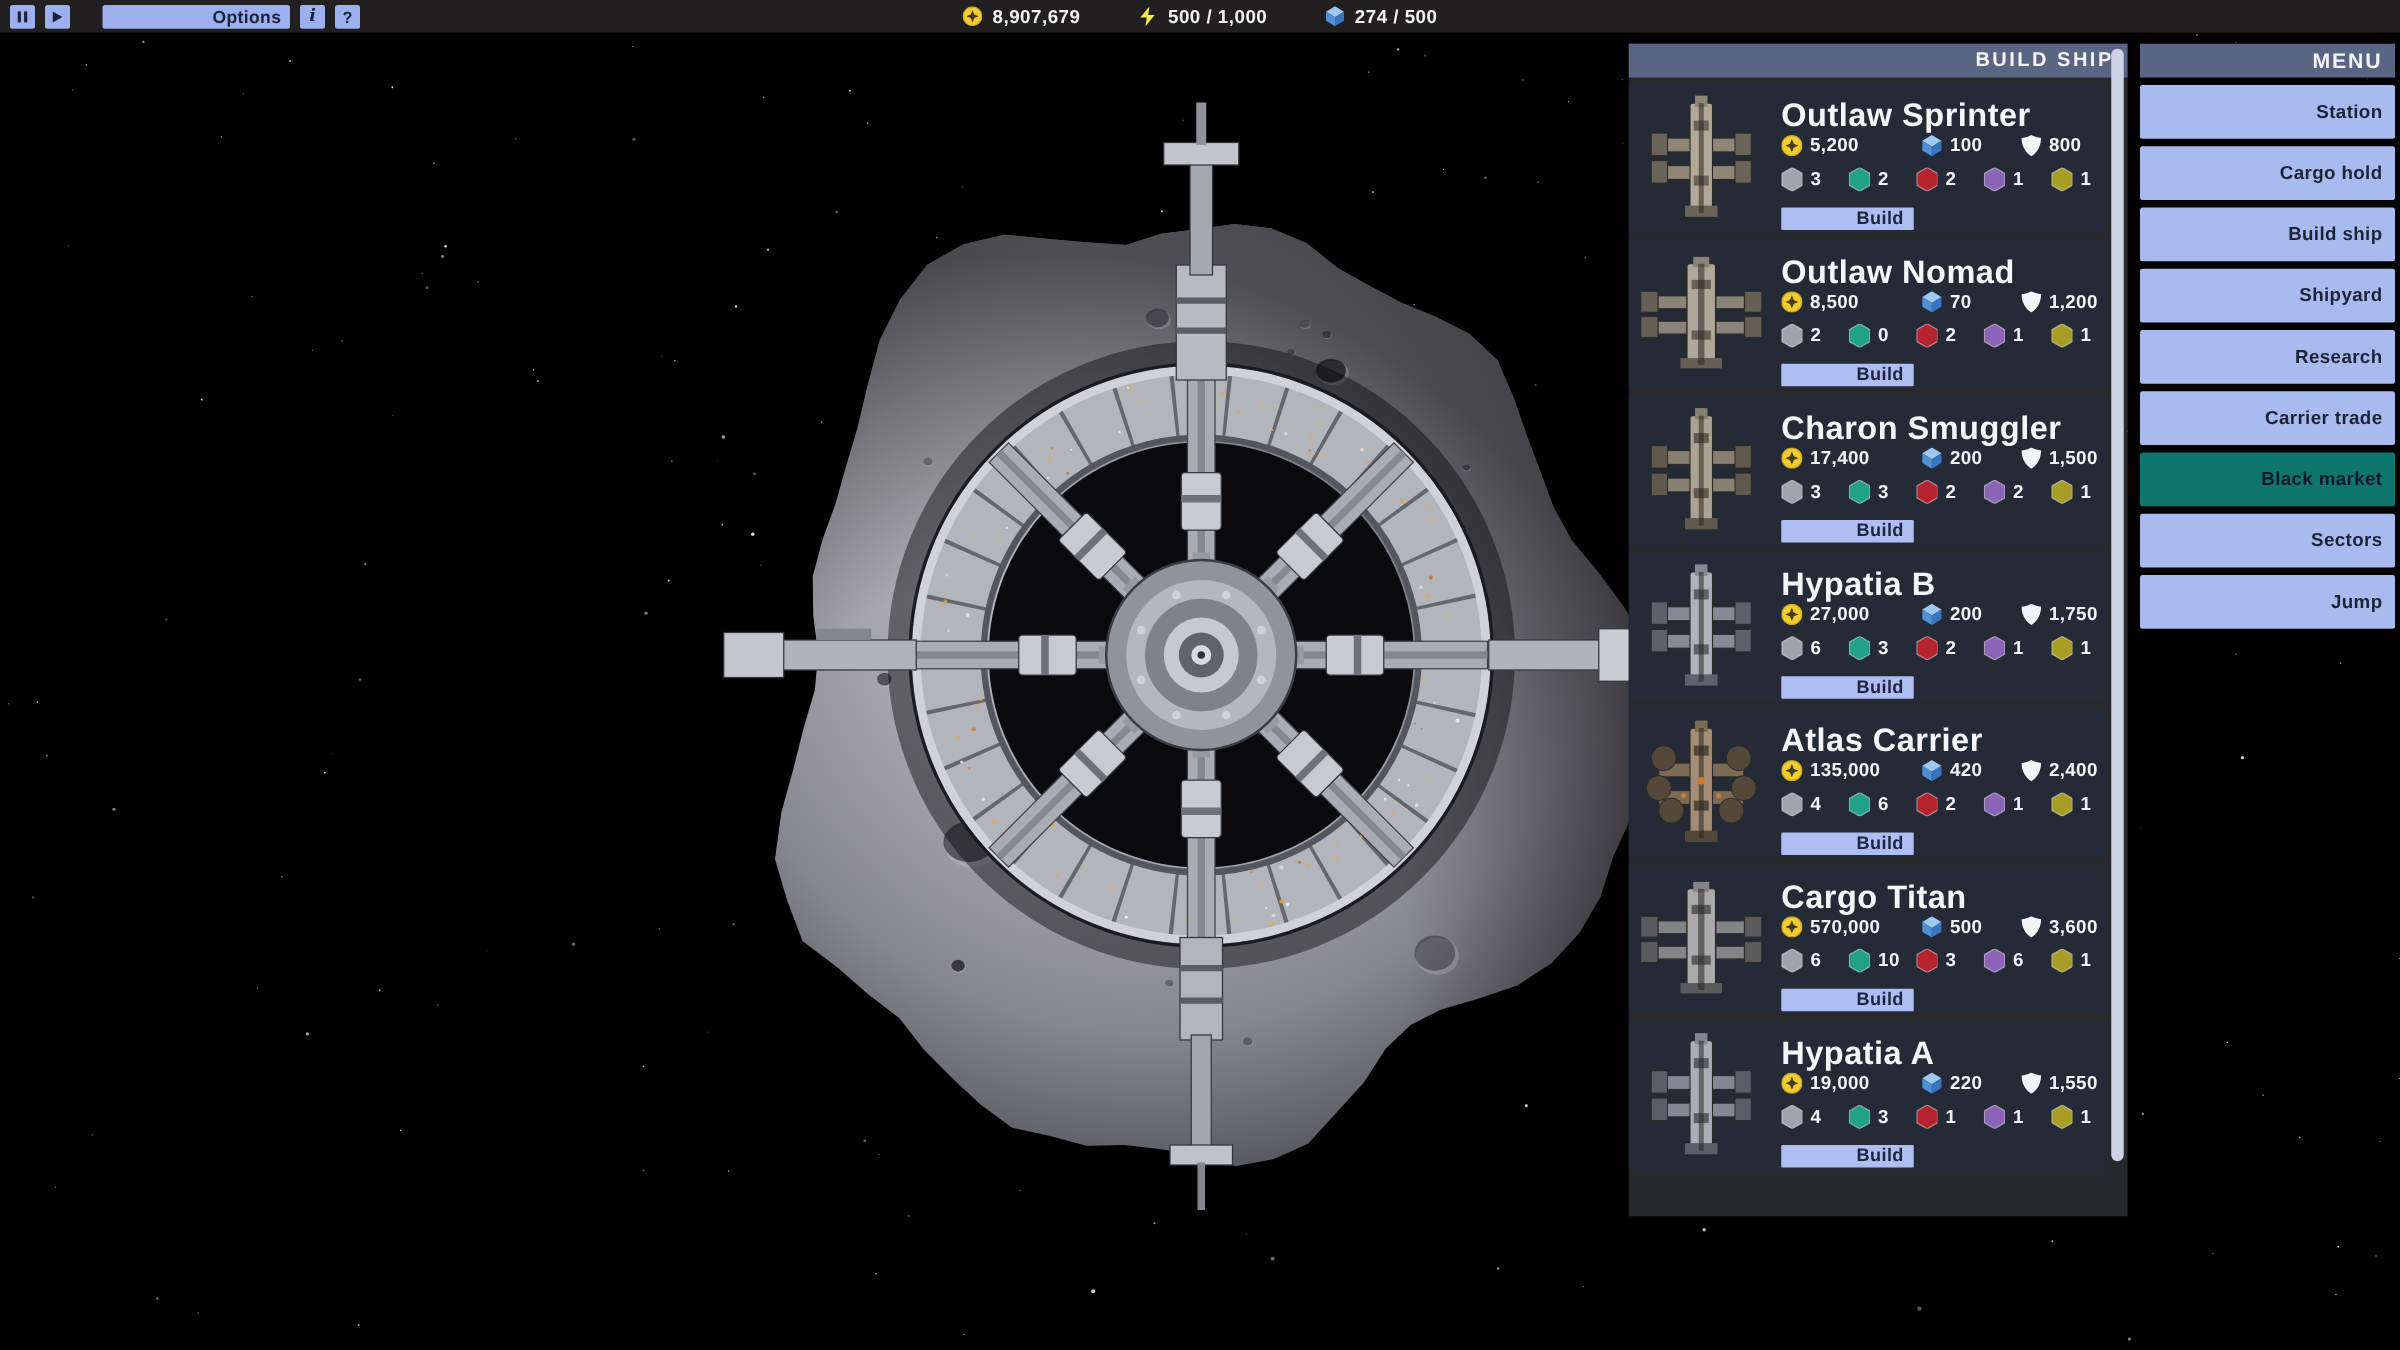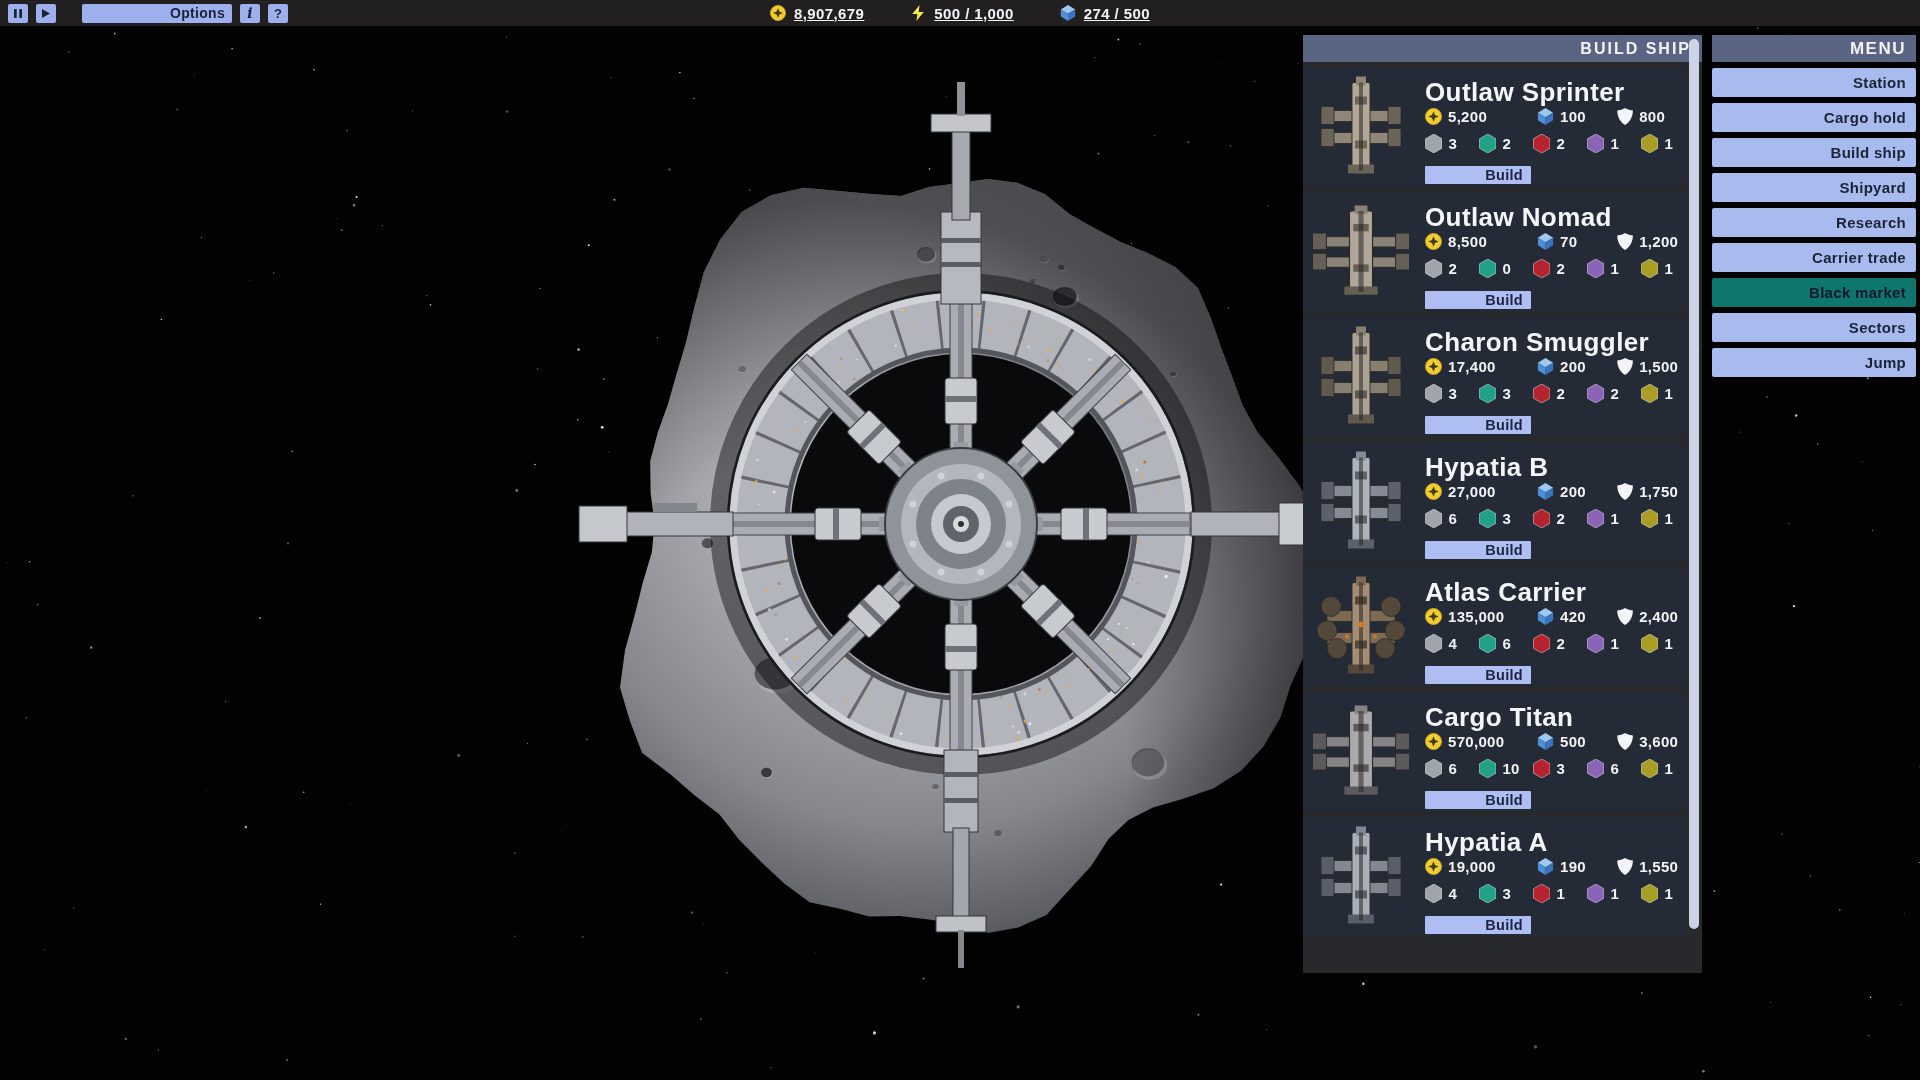--- a/index.html
+++ b/index.html
@@ -23,21 +23,21 @@
     box-sizing:border-box;
   }
   .tb-icon{width:20px;margin-left:8px;}
   .tb-options{width:150px;margin-left:26px;justify-content:flex-end;padding-right:7px;font-size:14px;letter-spacing:.3px;}
   .tb-info{width:20px;margin-left:8px;font-family:"DejaVu Serif","Liberation Serif",serif;font-style:italic;font-size:14px;}
   .tb-help{width:20px;margin-left:8px;font-size:13px;}
   .tb-resources{
     position:absolute;left:0;right:0;top:0;height:26px;
     display:flex;align-items:center;justify-content:center;gap:46px;pointer-events:none;
   }
-  .res{display:flex;align-items:center;gap:8px;color:#f2f3f6;font-size:15px;font-weight:700;letter-spacing:.4px;text-decoration:underline;}
+  .res{display:flex;align-items:center;gap:8px;color:#f2f3f6;font-size:15px;font-weight:700;letter-spacing:.4px;}
   .res svg{display:block}
   
   .build-panel{
     position:absolute;left:1303px;top:35px;width:399px;height:938px;
     background:#28292d;z-index:4;box-sizing:border-box;
   }
   .panel-header{
     height:27px;background:#5a6584;color:#f2f4f8;
     display:flex;align-items:center;justify-content:flex-end;
     font-size:16px;font-weight:700;letter-spacing:2px;padding-right:11px;
@@ -66,21 +66,21 @@
   }
   
   .menu-panel{position:absolute;left:1712px;top:35px;width:204px;z-index:4;}
   .menu-header{
     height:27px;background:#5a6584;color:#f2f4f8;
     display:flex;align-items:center;justify-content:flex-end;
     font-size:17px;font-weight:700;letter-spacing:1.5px;padding-right:10px;
   }
   .menu-item{
     display:flex;align-items:center;justify-content:flex-end;
-    height:29px;margin-top:6px;background:#a9baee;border:none;border-radius:2px;
+    height:43px;margin-top:6px;background:#a9baee;border:none;border-radius:2px;
     width:100%;color:#1b2338;font-size:15px;font-weight:700;letter-spacing:.3px;
     padding-right:10px;box-sizing:border-box;cursor:pointer;
   }
   .menu-item.active{background:#0f766e;color:#10182c;}
 </style>
 </head>
 <body>
 
 <div id="scene">
     <svg viewBox="0 0 1920 1080" preserveAspectRatio="xMidYMid slice">
@@ -1114,21 +1114,21 @@
               <path d="M0,-5.27 L1.53,-1.53 L5.27,0 L1.53,1.53 L0,5.27 L-1.53,1.53 L-5.27,0 L-1.53,-1.53 Z" fill="#473c10"></path>
             </svg>
             <span>19,000</span>
           </span>
           <span class="stat" style="left:234px">
             <svg width="17" height="17" viewBox="-8.5 -8.5 17 17">
               <polygon points="0,-8.5 7.65,-3.825 0,0.8500000000000001 -7.65,-3.825" fill="#9cc8f2"></polygon>
               <polygon points="-7.65,-3.825 0,0.8500000000000001 0,8.5 -7.65,3.825" fill="#4f8fd6"></polygon>
               <polygon points="7.65,-3.825 0,0.8500000000000001 0,8.5 7.65,3.825" fill="#3a74bf"></polygon>
             </svg>
-            <span>190</span>
+            <span>220</span>
           </span>
           <span class="stat" style="left:314px">
             <svg width="16.15" height="17" viewBox="-8.075 -8.5 16.15 17">
               <path d="M0,-8.5 C 3.4000000000000004,-6.63 6.800000000000001,-6.12 7.82,-6.12 C 7.82,-0.42500000000000004 5.27,5.27 0,8.5 C -5.27,5.27 -7.82,-0.42500000000000004 -7.82,-6.12 C -6.800000000000001,-6.12 -3.4000000000000004,-6.63 0,-8.5 Z" fill="#f2f4f8"></path>
             </svg>
             <span>1,550</span>
           </span>
         </div>
         <div class="hex-row">
           <span class="stat" style="left:122px">

